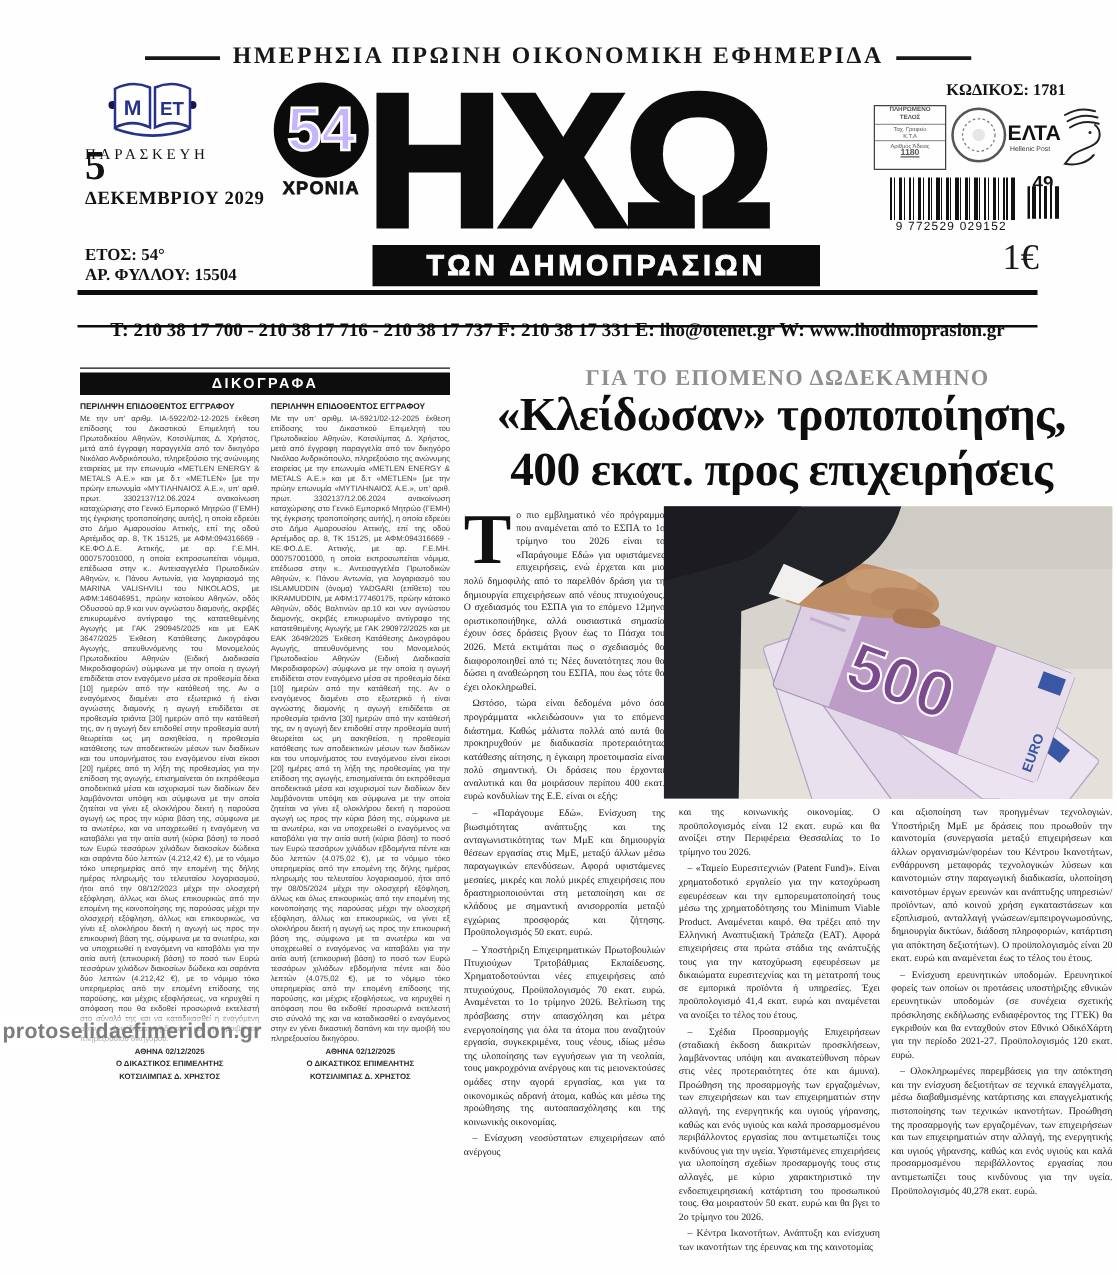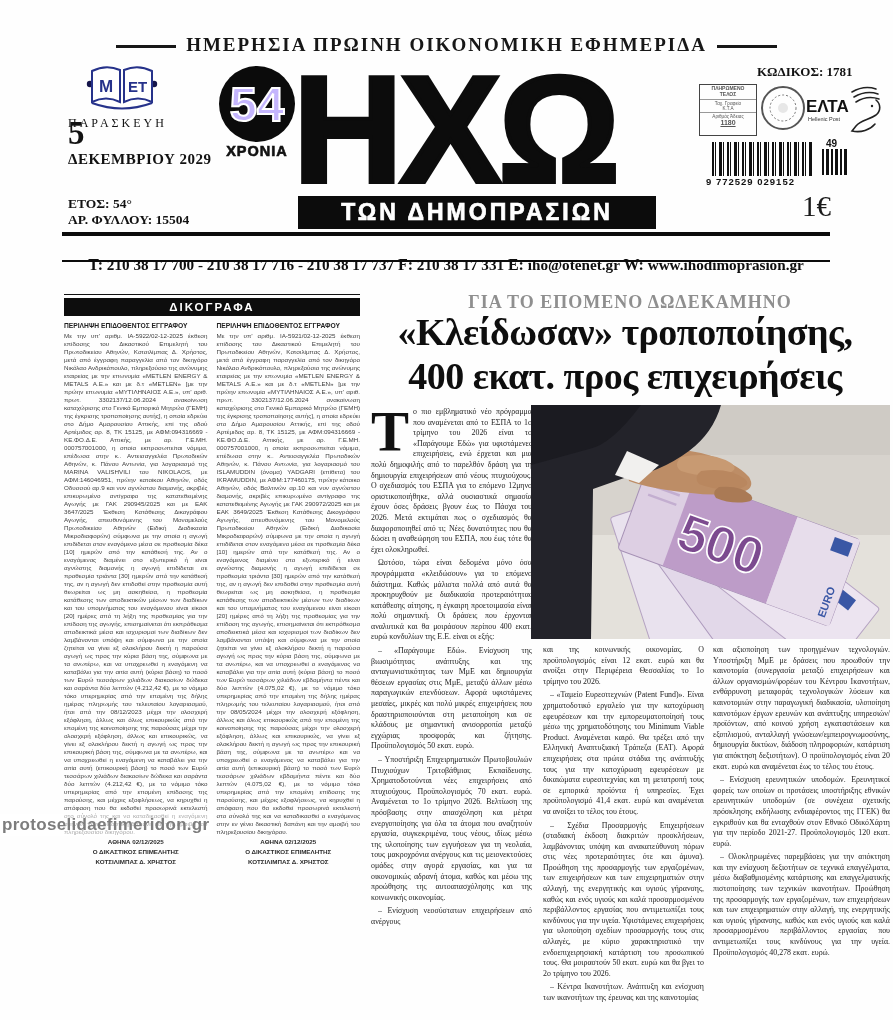--- a/index.html
+++ b/index.html
@@ -41,23 +41,23 @@
   .postal-box div{border-bottom:1px solid #999;line-height:1.15;padding:1px 0;}
   .postal-box div:last-child{border-bottom:none;}
   .pb-b{font-size:5px;font-weight:bold;}
   .pb-s{font-size:4.6px;}
   .pb-n{font-size:7px;font-weight:bold;text-decoration:underline;}
   .round-stamp{left:760px;top:85px;width:46px;height:46px;}
   .elta{left:806px;top:84px;width:76px;height:50px;}
 
   .barcode{left:712px;top:142px;width:100px;height:34px;
      background:repeating-linear-gradient(90deg,#111 0 2px,#fff 2px 3px,#111 3px 4px,#fff 4px 7px,#111 7px 10px,#fff 10px 11px,#111 11px 12px,#fff 12px 15px);}
-  .barcode-digits{left:706px;top:176px;width:110px;text-align:left;
-     font-family:"Liberation Sans",sans-serif;font-weight:bold;font-size:9.5px;letter-spacing:1px;background:#fefefe;}
-  .addon-num{left:826px;top:138px;font-family:"Liberation Sans",sans-serif;font-weight:bold;font-size:10px;}
+  .barcode-digits{left:706px;top:176px;width:110px;text-align:center;
+     font-family:"Liberation Sans",sans-serif;font-weight:normal;font-size:9.5px;letter-spacing:1px;background:#fefefe;}
+  .addon-num{left:826px;top:138px;font-family:"Liberation Sans",sans-serif;font-weight:bold;font-size:15px;}
   .addon-bars{left:822px;top:149px;width:26px;height:26px;
      background:repeating-linear-gradient(90deg,#111 0 2px,#fff 2px 4px,#111 4px 7px,#fff 7px 9px);}
   .price{left:802px;top:190px;font-size:29px;color:#1a1a1a;}
 
   .contact-rule-top{left:62px;top:232px;width:768px;height:3.5px;background:#0c0c0c;}
   .contact{left:62px;top:256px;width:768px;text-align:center;font-size:15.2px;font-weight:bold;
      color:#0f0f0f;white-space:nowrap;}
   .contact b{font-size:16px;}
   .contact-rule-bot{left:62px;top:260px;width:768px;height:2px;background:#0c0c0c;}
 

